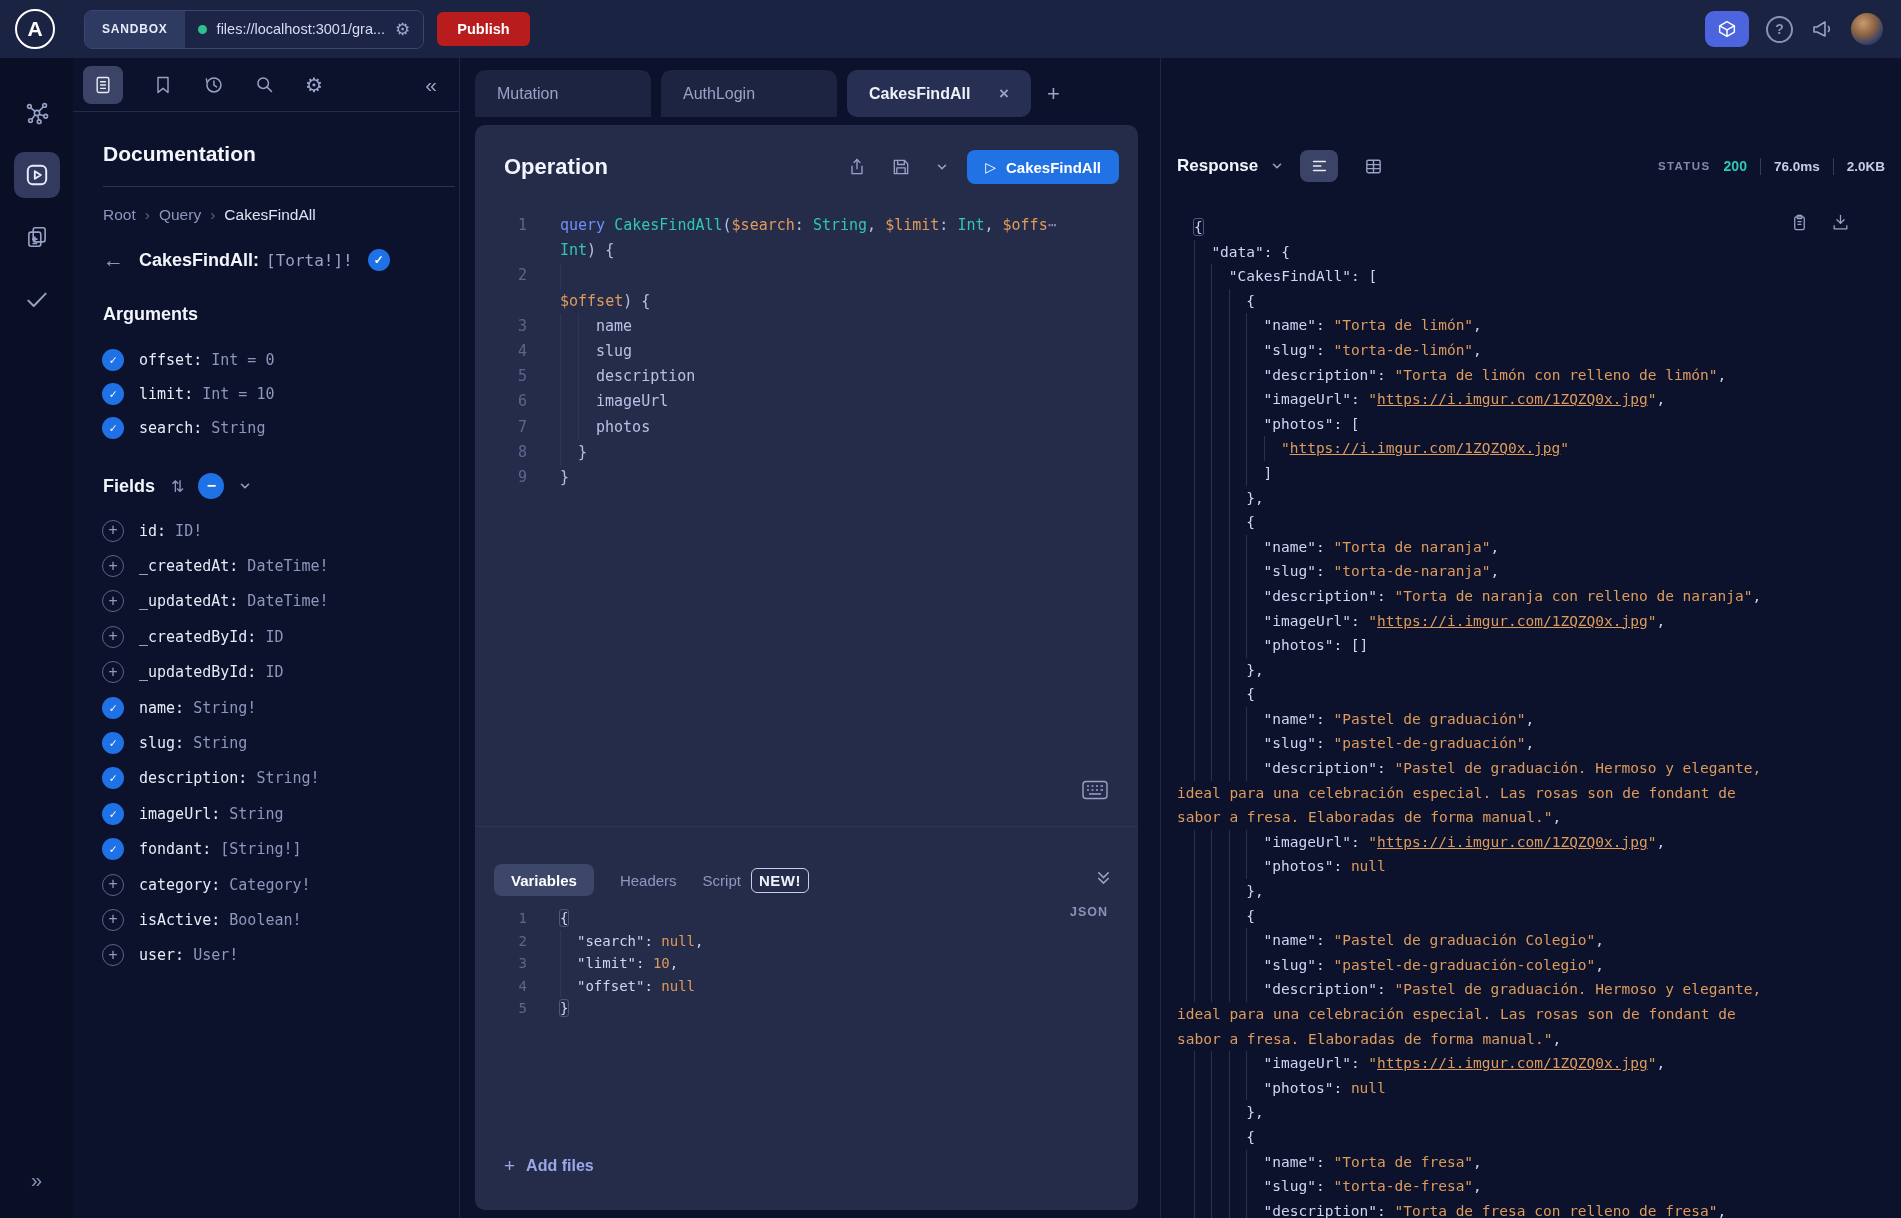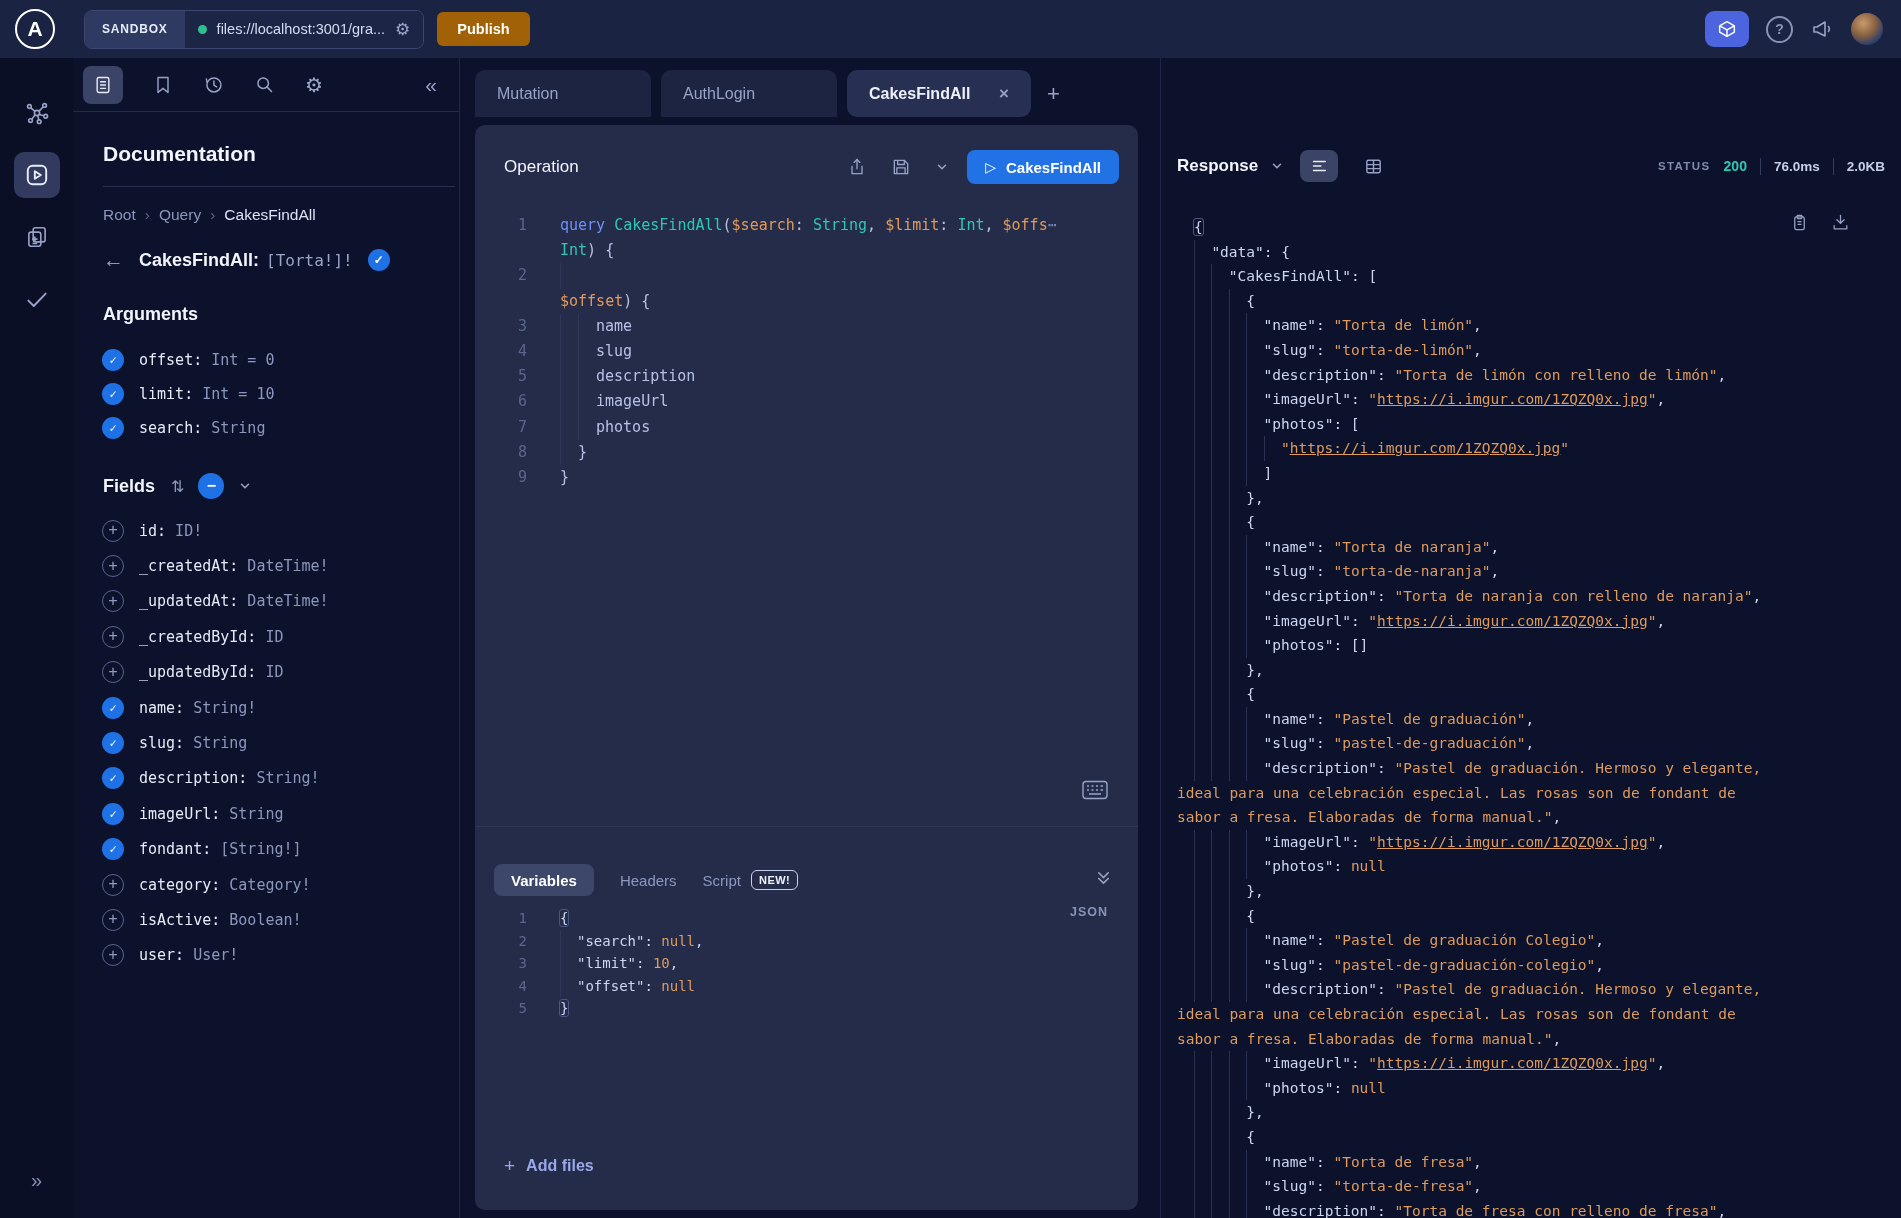--- a/index.html
+++ b/index.html
@@ -15,21 +15,21 @@
   .logo{width:40px;height:40px;border-radius:50%;border:2.5px solid #fff;display:flex;
         align-items:center;justify-content:center;font-weight:700;font-size:21px;color:#fff}
   .urlpill{margin-left:29px;height:39px;border:1px solid #3d4670;border-radius:8px;display:flex;
            overflow:hidden;cursor:pointer}
   .urlpill .env{background:#2f3a63;display:flex;align-items:center;padding:0 17px;font-size:12px;
                 font-weight:700;letter-spacing:.8px;color:#e8ecf8}
   .urlpill .url{background:#1c2546;display:flex;align-items:center;gap:10px;padding:0 13px}
   .dot{width:9px;height:9px;border-radius:50%;background:#2fbf8f}
   .urltxt{font-size:14.5px;color:#d5dcf2}
   .gearglyph{font-size:17px;color:#9aa6cc;line-height:1}
-  .publish{margin-left:13px;height:34px;padding:0 20px;border:none;border-radius:6px;background:#a16207;
+  .publish{margin-left:13px;height:34px;padding:0 20px;border:none;border-radius:6px;background:#b91c1c;
            color:#fff;font-weight:700;font-size:14.5px;font-family:inherit;cursor:pointer}
   .tright{margin-left:auto;display:flex;align-items:center;gap:17px}
   .bluebtn{width:44px;height:36px;border-radius:9px;background:#4c65de;display:flex;align-items:center;
            justify-content:center;cursor:pointer}
   .helpbtn{width:27px;height:27px;border-radius:50%;border:2px solid #8793b8;color:#8793b8;display:flex;
            align-items:center;justify-content:center;font-weight:700;font-size:14px;cursor:pointer}
   .avatar{width:32px;height:32px;border-radius:50%;cursor:pointer;
           background:radial-gradient(circle at 38% 32%,#c99a6d 0%,#8a6242 42%,#31406b 72%,#222c4e 100%)}
 
   
@@ -79,40 +79,40 @@
   .tab{height:47px;border-radius:10px 10px 0 0;background:#1c2442;color:#98a3c6;font-size:16px;
        display:flex;align-items:center;padding:0 22px;cursor:pointer;min-width:176px}
   .tab.active{background:#272f52;color:#eef1fa;font-weight:600;min-width:184px;justify-content:space-between;border-radius:10px}
   .tabclose{margin-left:22px;color:#98a3c6;font-size:17px}
   .tabadd{height:47px;display:flex;align-items:center;padding:0 6px;color:#98a3c6;font-size:22px;cursor:pointer}
 
   
   .card{position:absolute;left:475px;top:125px;width:663px;height:1085px;background:#252c4a;border-radius:10px}
   .opheader{position:absolute;left:0;top:20px;right:0;height:44px;display:flex;align-items:center;
             padding:0 19px 0 29px}
-  .optitle{font-size:17px;font-weight:400;color:#f2f5fc}
+  .optitle{font-size:22px;font-weight:700;color:#f2f5fc}
   .opicons{margin-left:auto;display:flex;align-items:center;gap:24px}
   .runbtn{display:flex;align-items:center;gap:10px;height:34px;padding:0 18px;border:none;border-radius:8px;
           background:#2172e5;color:#fff;font-weight:700;font-size:15px;font-family:inherit;cursor:pointer;margin-left:-6px}
   .runbtn .tri{font-size:14px;font-weight:400}
 
   .op-editor{position:absolute;left:0;right:10px;top:88px;
              font-family:"DejaVu Sans Mono",monospace;font-size:15px;line-height:25.2px}
   .crow{display:flex;align-items:stretch}
   .ct{white-space:pre}
   .ln{flex:0 0 52px;text-align:right;margin-right:33px;color:#5b6690}
   .op-editor .gd{flex:0 0 18px;border-left:1px solid #2e3758}
   .kbd{position:absolute;right:30px;top:655px;cursor:pointer}
 
   .carddivider{position:absolute;left:0;right:0;top:701px;height:1px;background:#2e3656}
   .vtabs{position:absolute;left:19px;top:739px;display:flex;align-items:center;gap:26px}
   .vtab{font-size:15px;color:#8c98c0;cursor:pointer}
   .vtab.active{background:#3d4769;color:#fff;font-weight:700;border-radius:8px;height:32px;
                display:flex;align-items:center;padding:0 17px}
-  .newbadge{border:1px solid #c7d0ec;border-radius:6px;font-size:11px;font-weight:700;letter-spacing:.5px;
+  .newbadge{border:1px solid #c7d0ec;border-radius:6px;font-size:15px;font-weight:700;letter-spacing:.5px;
             padding:3px 7px;color:#eef1fa;margin-left:-16px}
   .vcollapse{position:absolute;right:26px;top:744px;cursor:pointer}
   .jsonlabel{position:absolute;right:30px;top:780px;font-size:12.5px;font-weight:700;letter-spacing:1px;color:#8793b8}
   .vars-editor{position:absolute;left:0;right:10px;top:782px;
                font-family:"DejaVu Sans Mono",monospace;font-size:14px;line-height:22.5px}
   .vars-editor .gd{flex:0 0 17px;border-left:1px solid #2e3758}
   .addfiles{position:absolute;left:29px;bottom:33px;display:flex;align-items:center;gap:11px;
             color:#9aa8ea;font-size:16px;font-weight:700;cursor:pointer}
   .addfiles .pl{font-size:19px;font-weight:400}
 

